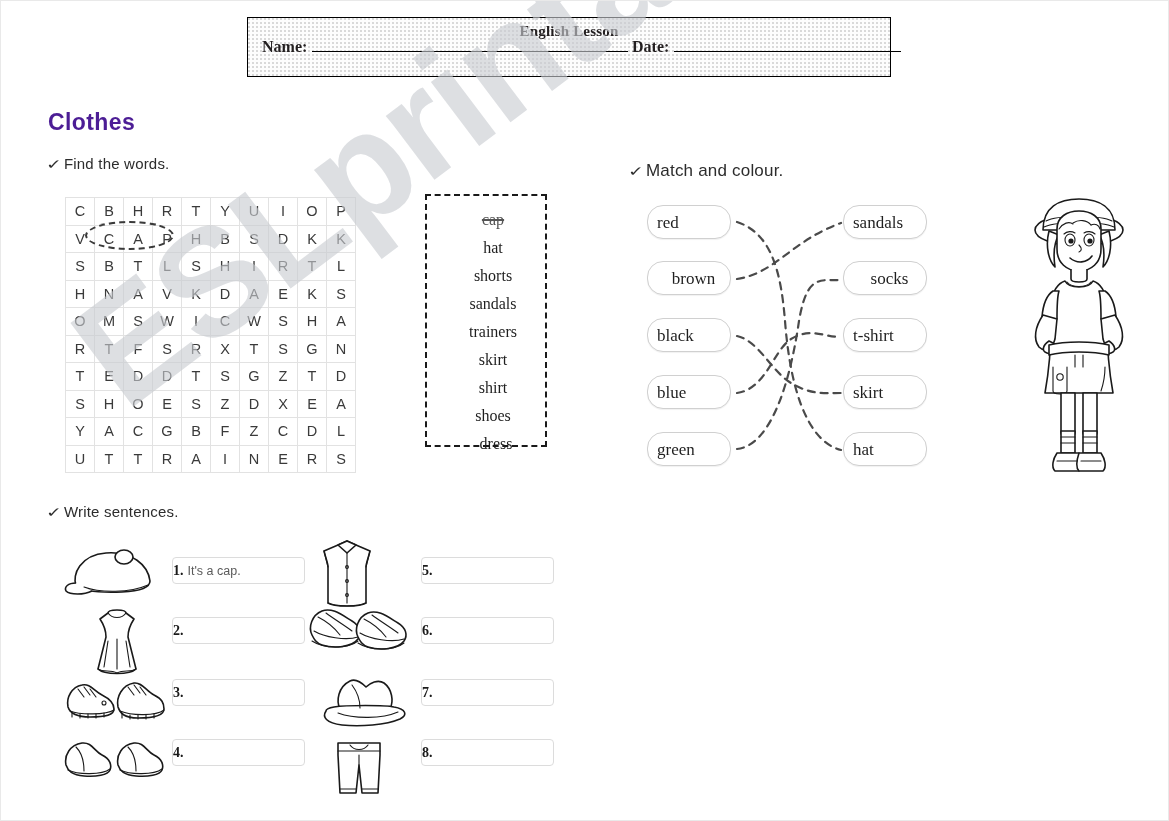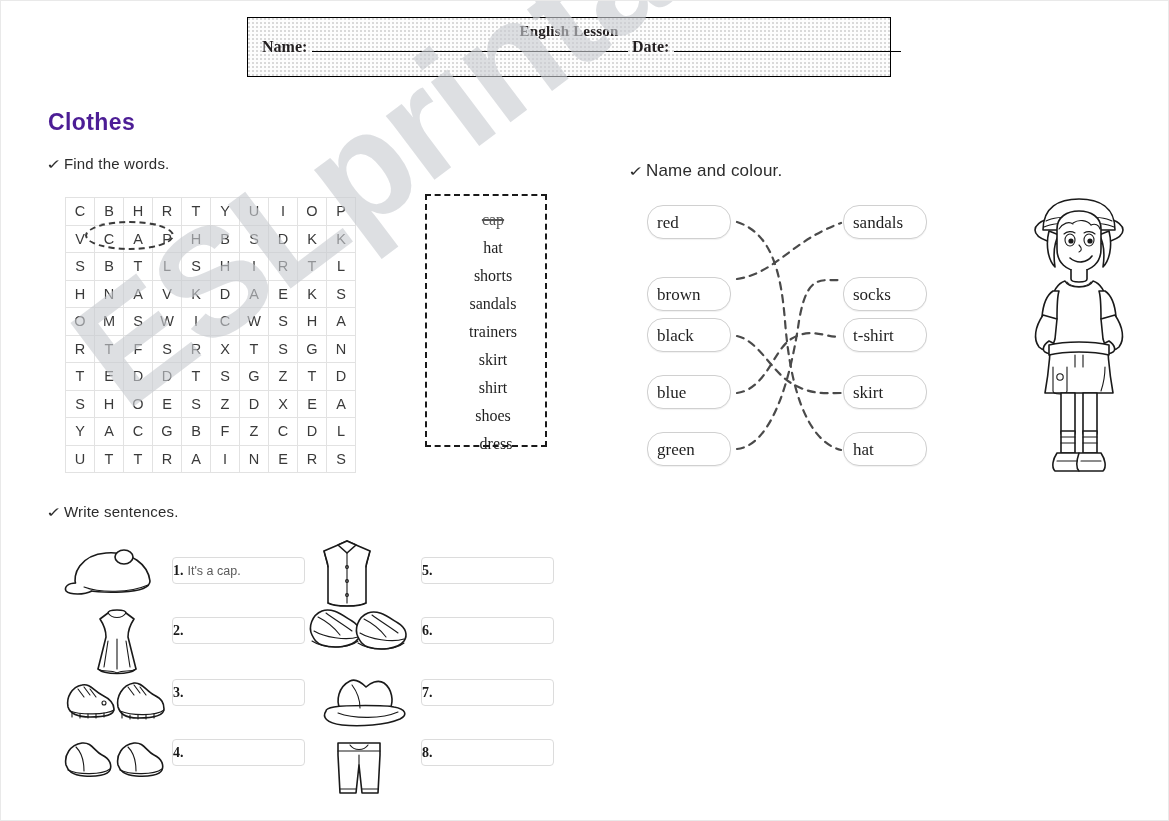--- a/index.html
+++ b/index.html
@@ -196,21 +196,21 @@
     font-family: "Liberation Serif", serif;
     font-size: 17px;
     color: #1f1f1f;
     line-height: 33px;
     padding-left: 9px;
     box-shadow: 0 1px 1px rgba(0,0,0,.06);
   }
   .pill.left  { left: 6px; }
   .pill.right { left: 202px; }
   .r0 { top: 4px; }
-  .r1 { top: 76px; }
+  .r1 { top: 60px; text-align: center; }
   .r2 { top: 117px; }
   .r3 { top: 174px; }
   .r4 { top: 231px; }
   #match-lines {
     position: absolute;
     left: 0; top: 0;
     width: 300px; height: 275px;
     overflow: visible;
   }
   #match-lines path {
@@ -429,21 +429,21 @@
         <li>sandals</li>
         <li>trainers</li>
         <li>skirt</li>
         <li>shirt</li>
         <li>shoes</li>
         <li class=" indent">dress</li>
       </ul>
   </div>
 
   <div class="task-head" id="task-match">
-    <span class="tick">✓</span><span>Name and colour.</span>
+    <span class="tick">✓</span><span>Match and colour.</span>
   </div>
 
   <div id="match-area">
     <svg id="match-lines" viewBox="0 0 300 275">
 
       <path d="M96,78 C135,72 150,40 200,22"></path>
 
       <path d="M96,248 C132,244 150,175 158,120 C166,72 180,80 200,79"></path>
 
       <path d="M96,192 C125,188 132,150 150,138 C170,126 182,136 200,136"></path>

